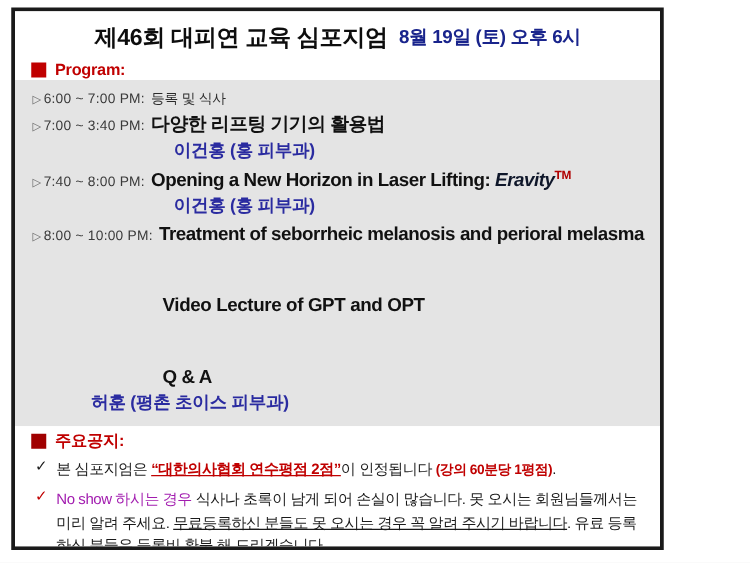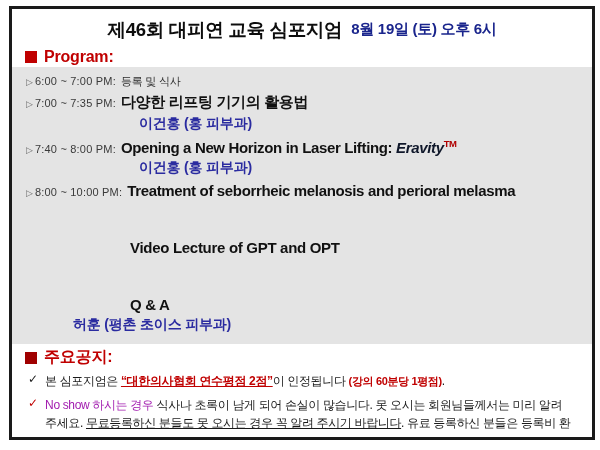--- a/index.html
+++ b/index.html
@@ -15,21 +15,21 @@
     width: 600px;
     height: 450px;
     box-sizing: border-box;
     background: #ffffff;
     overflow: hidden;
   }
   .frame {
     position: absolute;
     left: 9px;
     top: 6px;
-    width: 586px;
+    width: 522px;
     height: 434px;
     box-sizing: border-box;
     border: 3px solid #1a1a1a;
     background: #ffffff;
     overflow: hidden;
   }
   
   .title-band {
     height: 38px;
     background: #ffffff;
@@ -64,21 +64,21 @@
   .sq {
     width: 12px;
     height: 12px;
     background: #c00000;
     display: inline-block;
     margin-right: 7px;
     flex: 0 0 auto;
   }
   .sq.dark { background: #a00000; }
   .head-text {
-    font-size: 16px;
+    font-size: 13px;
     font-weight: bold;
     color: #c00000;
     letter-spacing: -0.2px;
   }
   
   .program {
     background: #e4e4e4;
     padding: 5px 0 7px 0;
   }
   .row {
@@ -206,21 +206,21 @@
     <div class="program">
 
       <div class="row">
         <span class="tri">▷</span>
         <span class="time">6:00 ~ 7:00 PM:</span>
         <span class="topic small">등록 및 식사</span>
       </div>
 
       <div class="row">
         <span class="tri">▷</span>
-        <span class="time">7:00 ~ 7:35 PM:</span>
+        <span class="time">7:00 ~ 3:40 PM:</span>
         <span class="topic">다양한 리프팅 기기의 활용법</span>
       </div>
       <div class="speaker indent-127">이건홍 (홍 피부과)</div>
 
       <div class="row">
         <span class="tri">▷</span>
         <span class="time">7:40 ~ 8:00 PM:</span>
         <span class="topic"><span>Opening a New Horizon in Laser Lifting: </span><span class="tm-red">Eravity</span><span class="tm-sup">TM</span></span>
       </div>
       <div class="speaker indent-127">이건홍 (홍 피부과)</div>

